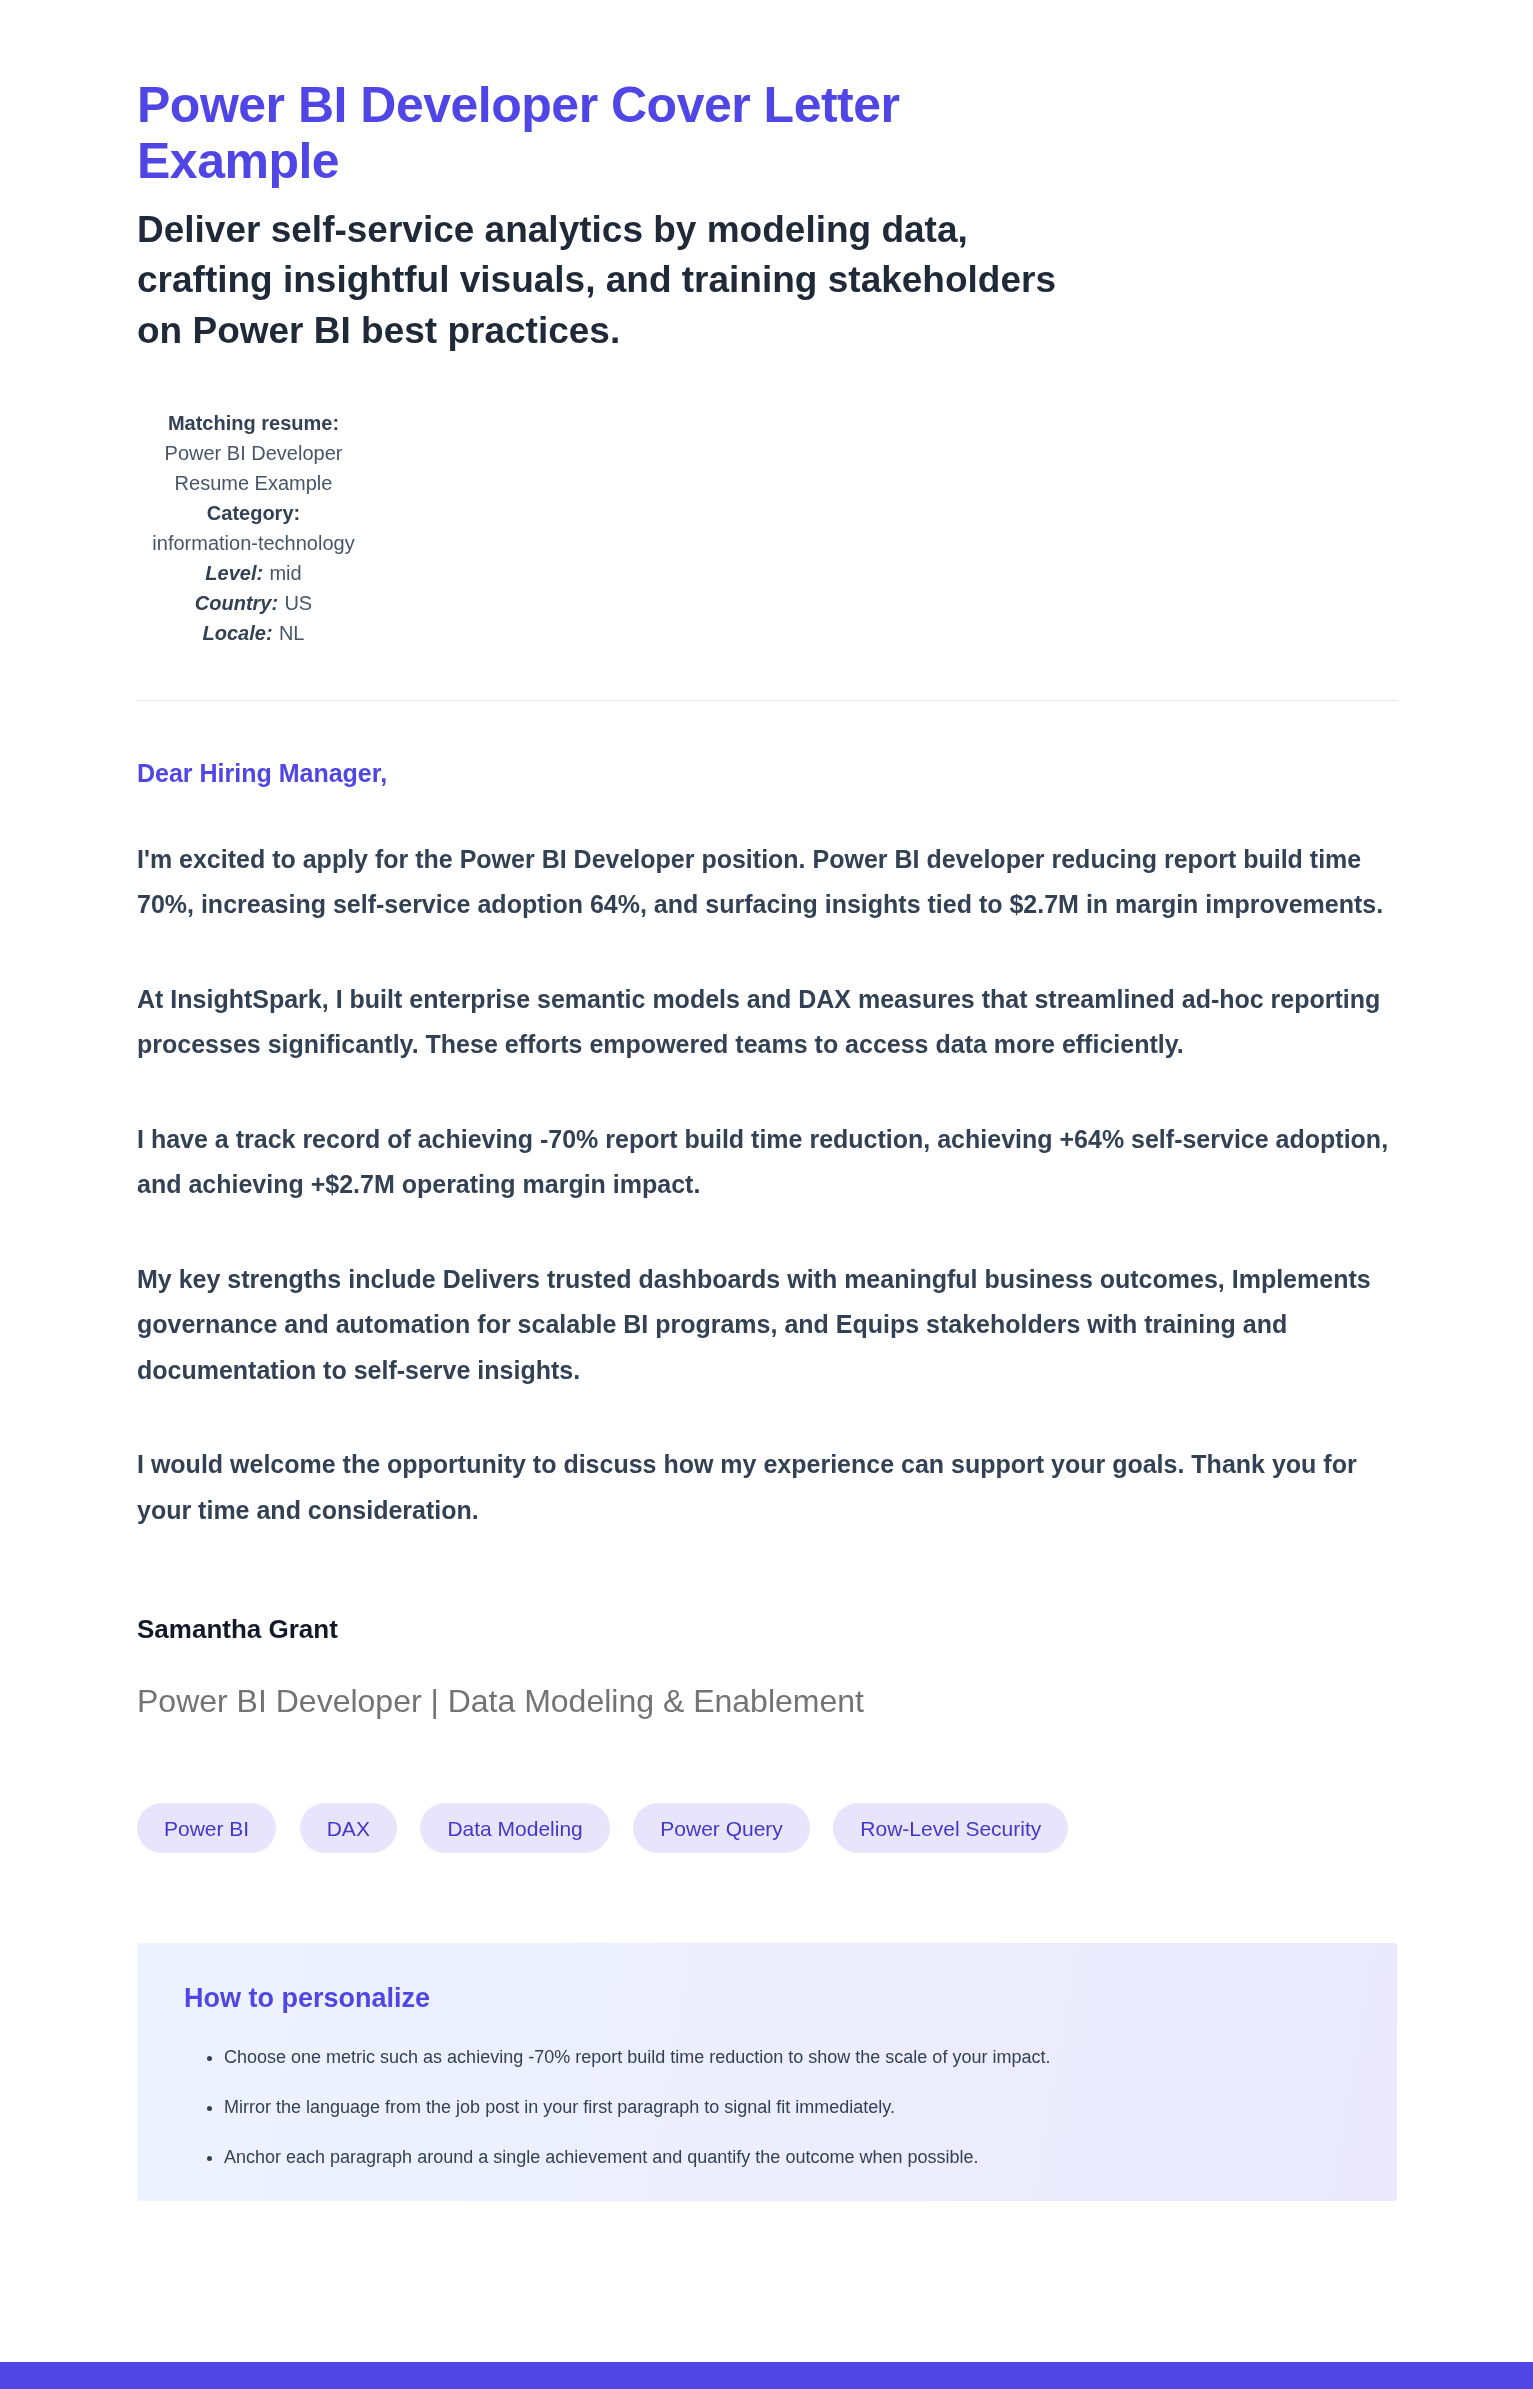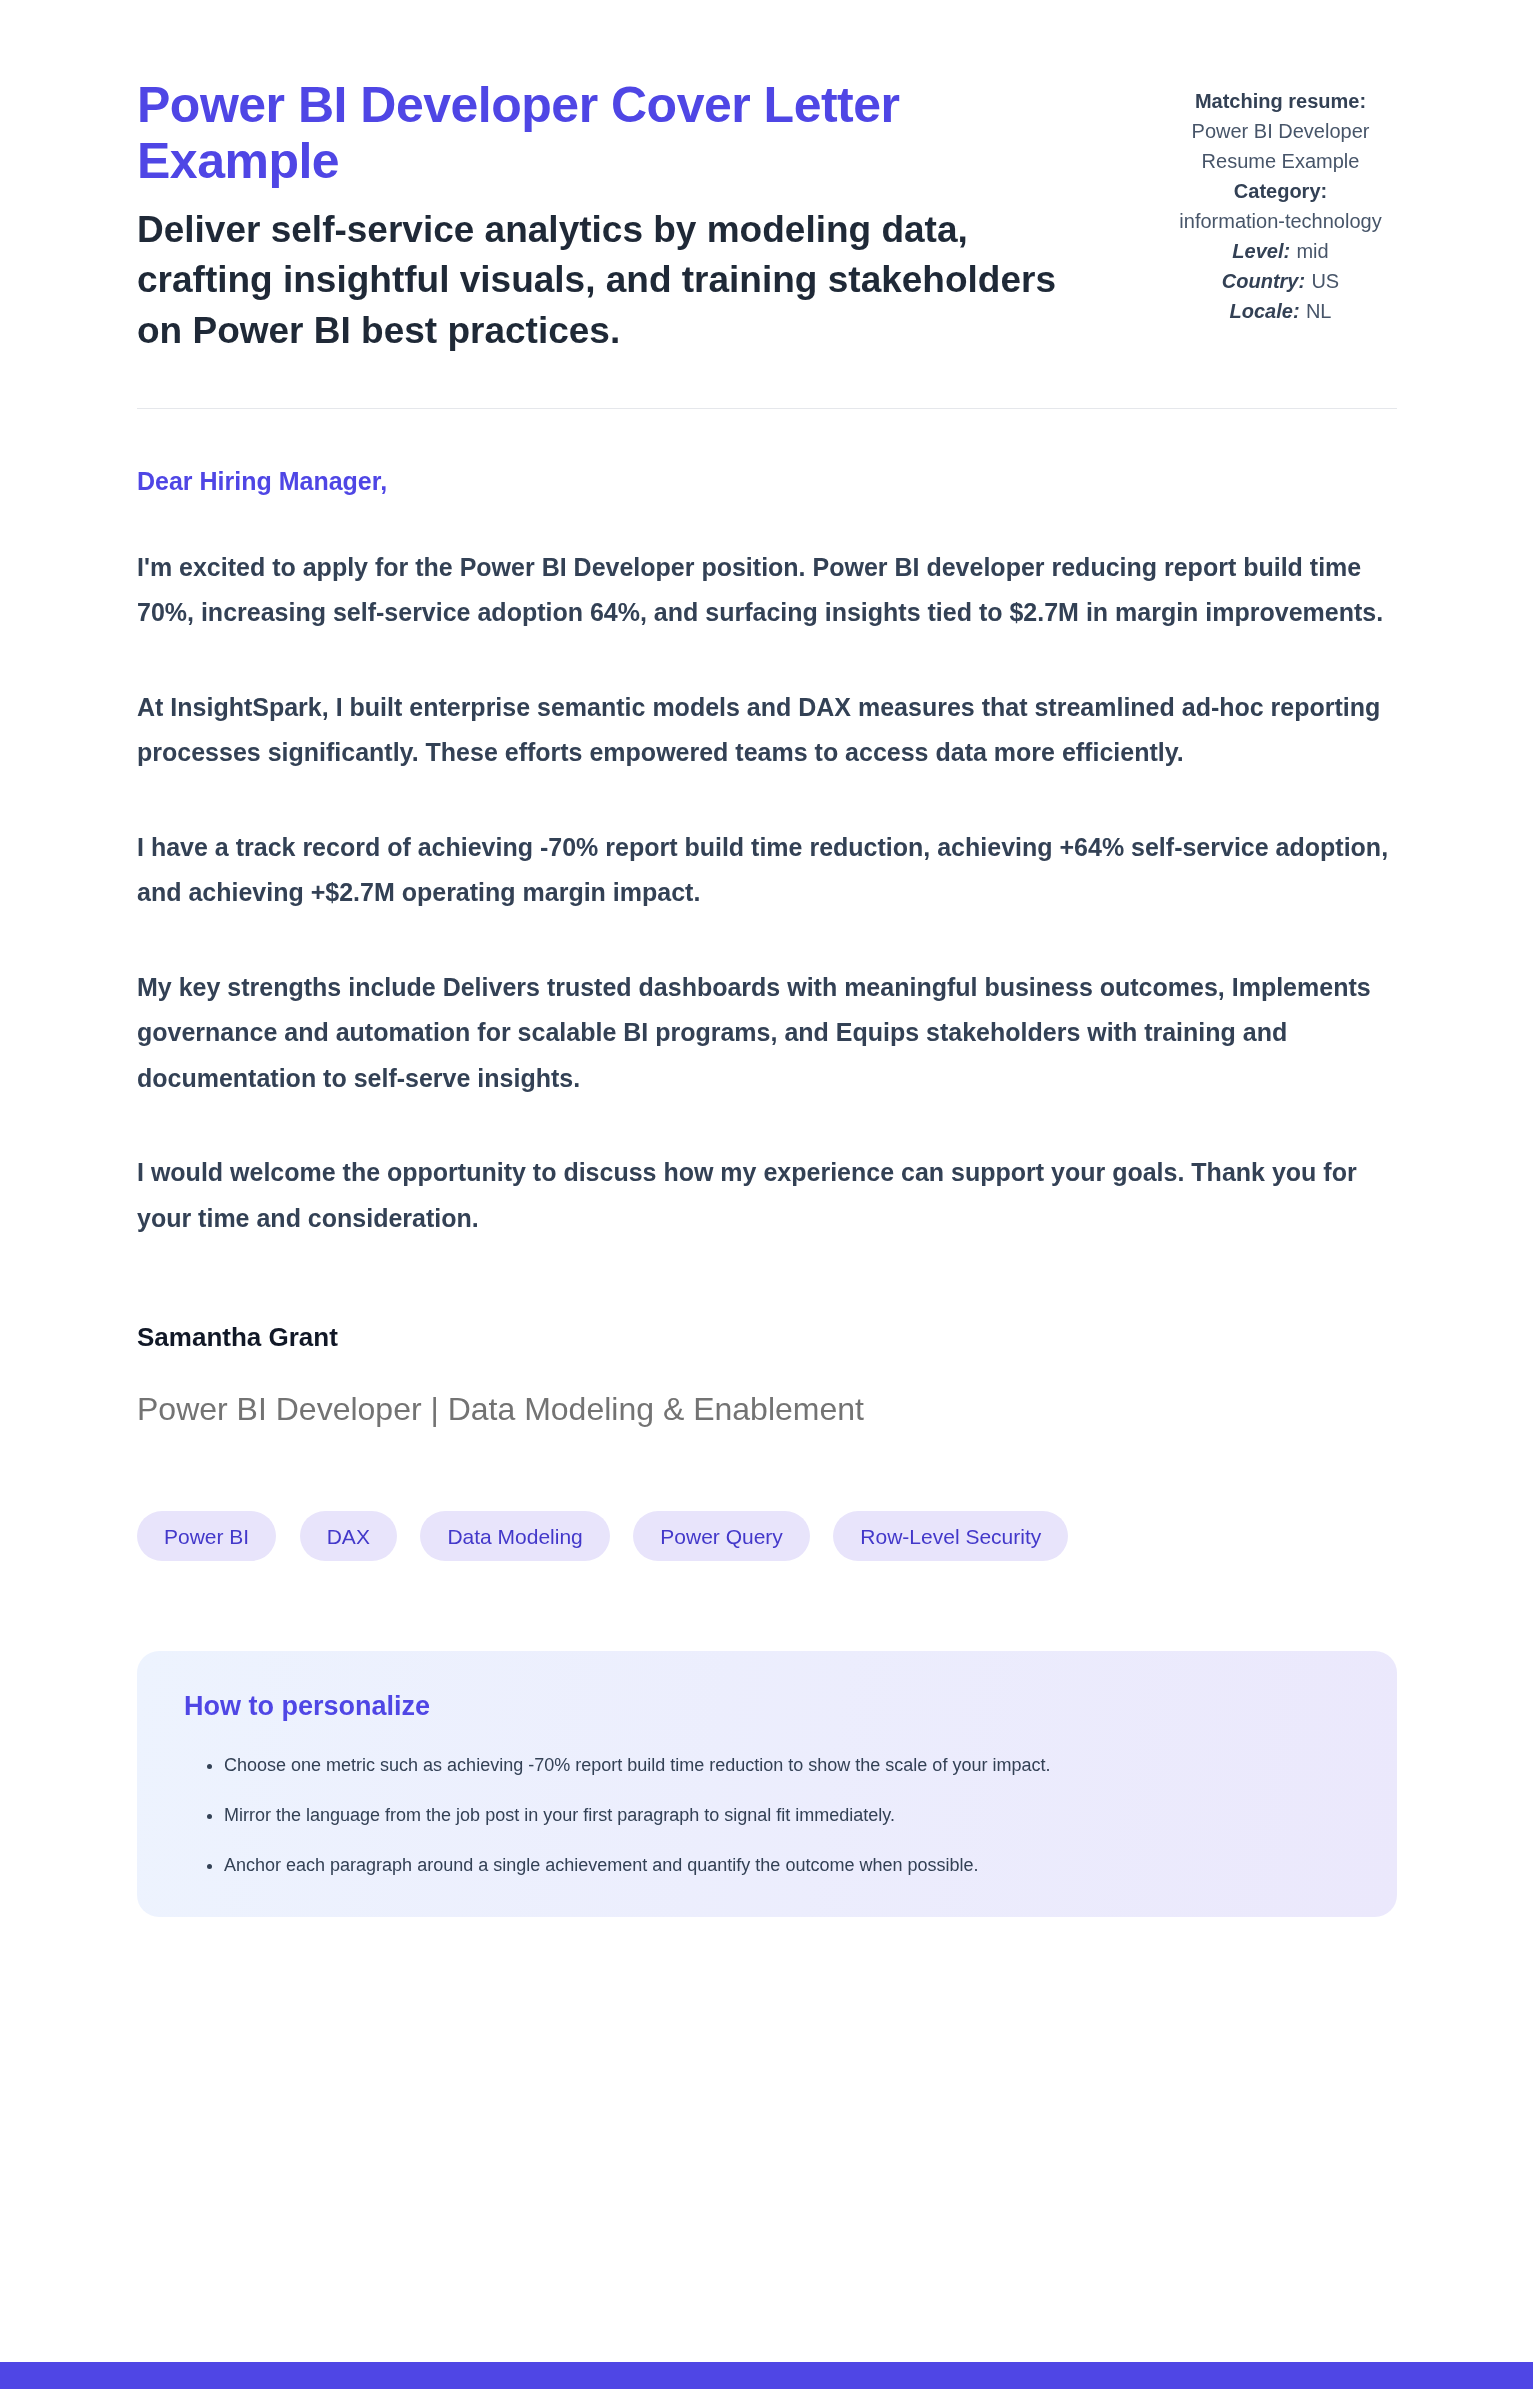--- a/index.html
+++ b/index.html
@@ -17,20 +17,21 @@
   .page { flex: 1 0 auto; padding: 77px 137px 36px 137px; }
 
   
   .header {
     display: flex;
     justify-content: space-between;
     align-items: flex-start;
     gap: 43px;
     padding-bottom: 52px;
     border-bottom: 0.9px solid var(--divider, #e5e7eb);
+    flex-direction: column;
   }
   .header-left { max-width: 947px; }
   .page-title {
     color: var(--accent, #4f46e5);
     font-size: 50px;
     font-weight: 800;
     line-height: 1.12;
     letter-spacing: -0.5px;
   }
   .page-subtitle {
@@ -96,22 +97,22 @@
     padding: 14.4px 27px;
     border-radius: 901px;
     text-decoration: none;
     cursor: pointer;
   }
 
   
   .tips {
     margin-top: 90px;
     background: linear-gradient(100deg, var(--tipbox-from, #edf3fe) 0%, var(--tipbox-to, #ebe8fc) 100%);
-    border-radius: 22px;
-    padding: 40px 47px 36px 47px;
+    border-radius: 2px;
+    padding: 40px 47px 28px 47px;
   }
   .tips-title {
     color: var(--accent, #4f46e5);
     font-size: 27px;
     font-weight: 700;
   }
   .tips-list {
     margin-top: 27px;
     padding-left: 40px;
     list-style: disc;

